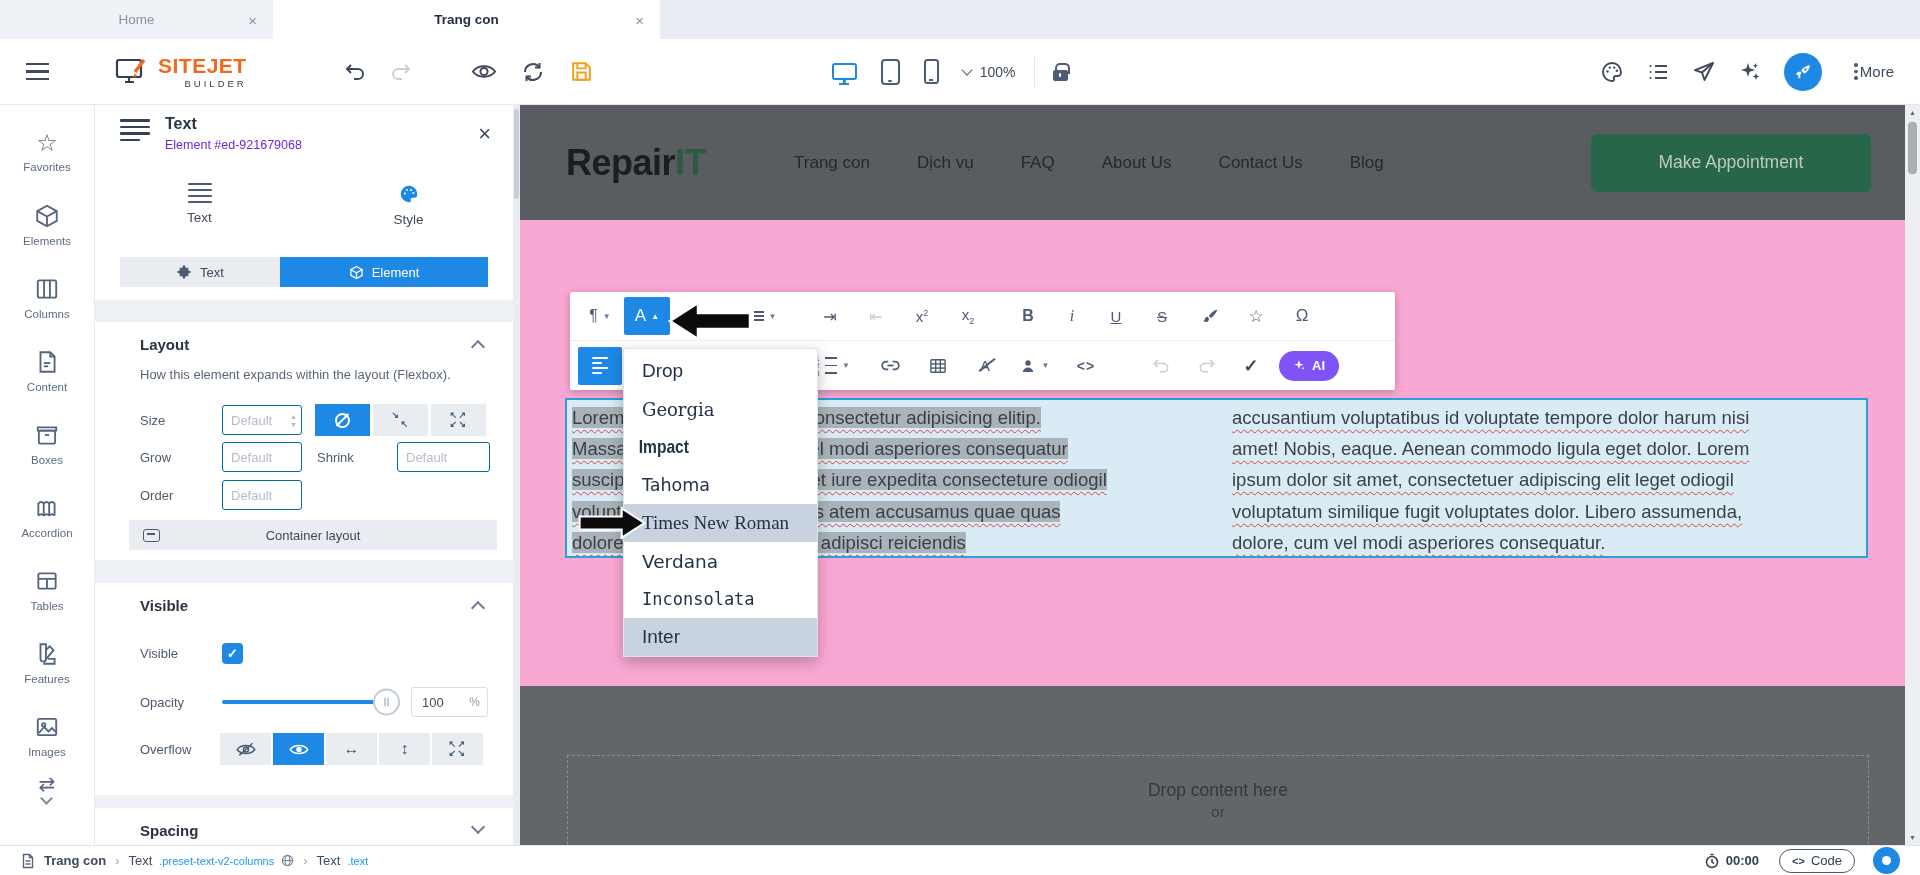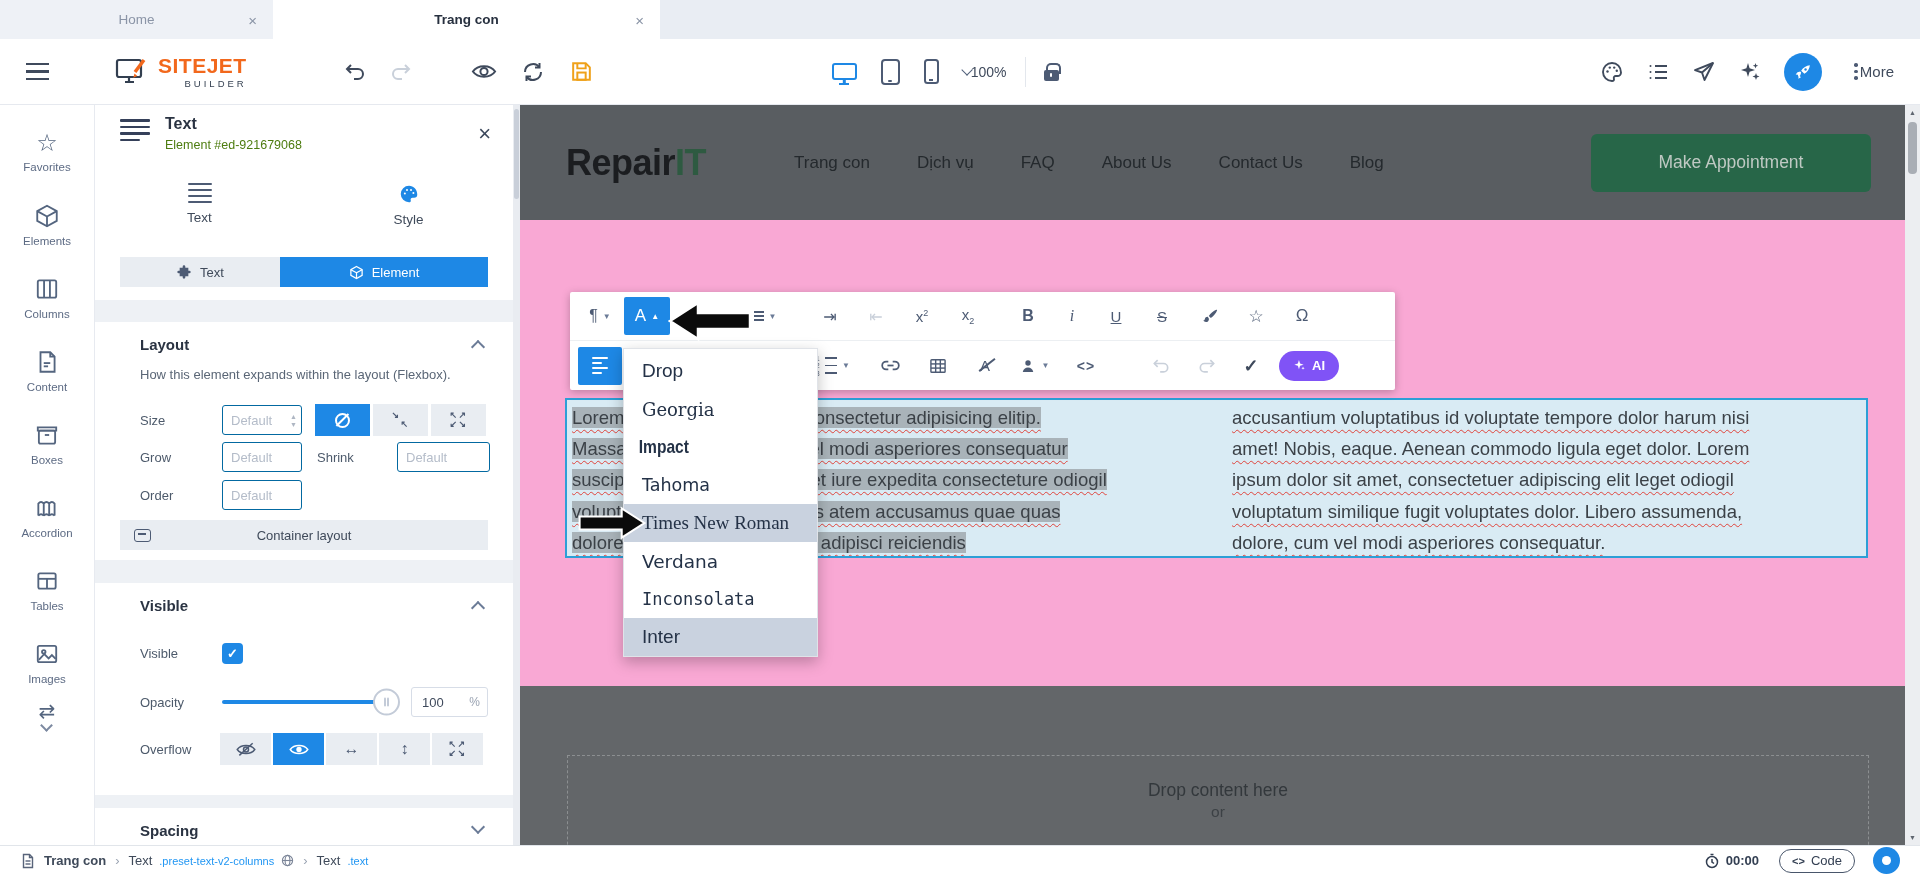--- a/index.html
+++ b/index.html
@@ -25,21 +25,21 @@
 .ic24{width:24px;height:24px;color:#3f4a5c}
 .dis{color:#c9d0da}
 .dev{display:flex;align-items:center;gap:24px;margin-left:238px}
 .dev-mon{width:25px;height:17px;border:2.4px solid #1e88e5;border-radius:3px;position:relative}
 .dev-mon::after{content:"";position:absolute;left:50%;transform:translateX(-50%);bottom:-7px;width:10px;height:2.4px;background:#1e88e5}
 .dev-mon::before{content:"";position:absolute;left:50%;transform:translateX(-50%);bottom:-5px;width:2.4px;height:4px;background:#1e88e5}
 .dev-tab{width:19px;height:26px;border:2.4px solid #4d5b74;border-radius:4px;position:relative}
 .dev-tab::after{content:"";position:absolute;bottom:1px;left:50%;transform:translateX(-50%);width:4px;height:2px;background:#4d5b74;border-radius:1px}
 .dev-ph{width:15px;height:25px;border:2.2px solid #4d5b74;border-radius:3.5px;position:relative}
 .dev-ph::after{content:"";position:absolute;bottom:1px;left:50%;transform:translateX(-50%);width:4px;height:1.8px;background:#4d5b74}
-.zoomctl{display:flex;align-items:center;margin-left:24px;color:#3f4a5c;font-size:14px}
+.zoomctl{display:flex;align-items:center;gap:9px;margin-left:24px;color:#3f4a5c;font-size:14px}
 .chev{width:8px;height:8px;border-right:1.8px solid #51607a;border-bottom:1.8px solid #51607a;transform:rotate(45deg);margin-top:-4px}
 .vline{width:1px;height:30px;background:#e3e7ed;margin:0 18px}
 .lock{width:15px;height:11px;background:#4d5b74;border-radius:2px;position:relative;margin-top:7px}
 .lock::before{content:"";position:absolute;left:2px;top:-7px;width:11px;height:9px;border:2.2px solid #4d5b74;border-bottom:none;border-radius:5px 5px 0 0}
 .lock::after{content:"";position:absolute;left:6.5px;top:3px;width:2px;height:4px;background:#fff;border-radius:1px}
 .tb-right{margin-left:auto;display:flex;align-items:center;gap:22px}
 .rocketbtn{width:38px;height:38px;border-radius:50%;background:#1e88e5;display:flex;align-items:center;justify-content:center}
 .vdots{display:flex;flex-direction:column;gap:3px;margin-left:10px}
 .vdots span{width:3.5px;height:3.5px;border-radius:50%;background:#4d5b74}
 .morelbl{font-size:15px;color:#3f4a5c;margin-left:2px}
@@ -60,21 +60,21 @@
 .pcard{background:#fff;position:absolute;left:0;width:418px}
 .p-top{top:0;height:195px}
 .p-layout{top:217px;height:238px}
 .p-visible{top:478px;height:212px}
 .p-spacing{top:703px;height:37px}
 .phead{position:relative;padding:14px 0 0 25px}
 .bars-ico{display:flex;flex-direction:column;gap:4px;width:30px}
 .bars-ico span{height:2.6px;background:#35405a;border-radius:1px}
 .bars-ico span:nth-child(4){width:68%}
 .ptitle{position:absolute;left:70px;top:10px;font-size:16px;font-weight:bold;color:#2a3342}
-.psub{position:absolute;left:70px;top:33px;font-size:12.5px;color:#4d7c0f}
+.psub{position:absolute;left:70px;top:33px;font-size:12.5px;color:#6d28d9}
 .pclose{position:absolute;right:22px;top:16px;font-size:22px;color:#3c485c;cursor:pointer}
 .ptabs{position:absolute;top:70px;left:0;width:418px;display:flex}
 .ptab{flex:1;display:flex;flex-direction:column;align-items:center;gap:7px;padding-top:8px;cursor:pointer}
 .ptab .lbl{font-size:13.5px;color:#3f4a5a}
 .ticon{display:flex;flex-direction:column;gap:3.5px}
 .ticon span{width:24px;height:2.4px;background:#4d5b74;border-radius:1px}
 .pseg{position:absolute;top:152px;left:25px;width:368px;height:30px;display:flex;font-size:13px}
 .pseg .segtxt{flex:1;background:#e9edf2;display:flex;align-items:center;justify-content:center;gap:8px;color:#3f4a5a;cursor:pointer}
 .pseg .segel{width:208px;background:#1e88e5;color:#fff;display:flex;align-items:center;justify-content:center;gap:8px;cursor:pointer}
 .sec-head{position:relative;margin:0 30px 0 45px;padding-top:14px}
@@ -89,21 +89,21 @@
 .pinput::placeholder{color:#b4bcc9}
 .sizewrap{position:relative;width:80px}
 .sizewrap .pinput{width:80px}
 .stepper{position:absolute;right:5px;top:8px;display:flex;flex-direction:column;gap:1px;color:#aeb6c3;font-size:7px;line-height:1}
 .btngrp{display:flex;gap:3px;margin-left:13px}
 .gbtn{width:55px;height:32px;background:#e9edf2;display:flex;align-items:center;justify-content:center;cursor:pointer;color:#4d5b74}
 .gbtn.act{background:#1e88e5;color:#fff}
 .noflex{width:15px;height:15px;border:2.2px solid #fff;border-radius:50%;position:relative}
 .noflex::after{content:"";position:absolute;left:-3px;top:4.8px;width:17px;height:2.2px;background:#fff;transform:rotate(-45deg)}
 .argrid{display:grid;grid-template-columns:9px 9px;grid-template-rows:9px 9px;font-size:9px;line-height:9px;font-weight:bold}
-.contbtn{position:absolute;left:25px;top:198px;width:368px;height:30px;background:#e9edf2;display:flex;align-items:center;justify-content:center;font-size:13px;color:#3f4a5a;cursor:pointer;position:absolute}
+.contbtn{position:absolute;left:34px;top:198px;width:368px;height:30px;background:#e9edf2;display:flex;align-items:center;justify-content:center;font-size:13px;color:#3f4a5a;cursor:pointer;position:absolute}
 .cli{position:absolute;left:14px;width:17px;height:13px;border:1.8px solid #4d5b74;border-radius:3px}
 .cli::after{content:"";position:absolute;left:2.5px;top:3.6px;width:8px;height:2px;background:#4d5b74}
 .checkbox{width:21px;height:21px;background:#1e88e5;border-radius:4px;color:#fff;font-size:13px;font-weight:bold;display:flex;align-items:center;justify-content:center;cursor:pointer}
 .track{width:160px;height:4px;background:#1e88e5;border-radius:2px;position:relative;margin-left:0}
 .handle{position:absolute;right:-20px;top:50%;transform:translateY(-50%);width:27px;height:27px;background:#fff;border:2px solid #c3cbd8;border-radius:50%}
 .handle::before,.handle::after{content:"";position:absolute;top:7px;width:2px;height:9px;background:#c3cbd8;border-radius:1px}
 .handle::before{left:9px}.handle::after{right:9px}
 .opwrap{position:relative;width:77px;margin-left:31px}
 .opinput{width:77px;height:30px;border:1px solid #d7dde7;border-radius:3px;font-size:13px;padding:0 22px 0 10px;color:#3f4a5c;font-family:"Liberation Sans",sans-serif}
 .opunit{position:absolute;right:8px;top:8px;font-size:12px;color:#9aa3b2}
@@ -377,20 +377,28 @@
       <div class="rail-item">
         <svg class="svgi" width="26" height="26" viewBox="0 0 24 24" fill="none" stroke="currentColor" stroke-width="1.7">
             <rect x="4" y="5" width="16" height="14" rx="1.5"></rect>
             <line x1="4" y1="10" x2="20" y2="10"></line>
             <line x1="12" y1="10" x2="12" y2="19"></line>
           </svg>
         <span class="lbl">Tables</span>
       </div>
       <div class="rail-item">
         <svg class="svgi" width="26" height="26" viewBox="0 0 24 24" fill="none" stroke="currentColor" stroke-width="1.7">
+            <path d="M6 3h5v13.5a2.5 2.5 0 1 1-5 0z"></path>
+            <path d="M11 8.5 14.5 5l3.5 3.5-7 8.5"></path>
+            <path d="M13 16.5h6V21H8.5"></path>
+          </svg>
+        <span class="lbl">Features</span>
+      </div>
+      <div class="rail-item">
+        <svg class="svgi" width="26" height="26" viewBox="0 0 24 24" fill="none" stroke="currentColor" stroke-width="1.7">
             <rect x="3.5" y="4.5" width="17" height="15" rx="1.5"></rect>
             <circle cx="9" cy="10" r="1.6"></circle>
             <path d="M4.5 17.5 9.5 12l4 4 3-3 3.5 3.5"></path>
           </svg>
         <span class="lbl">Images</span>
       </div>
       <div class="rail-bottom">
         <span class="swapg">⇄</span>
         <span class="chev-dn"></span>
       </div>

